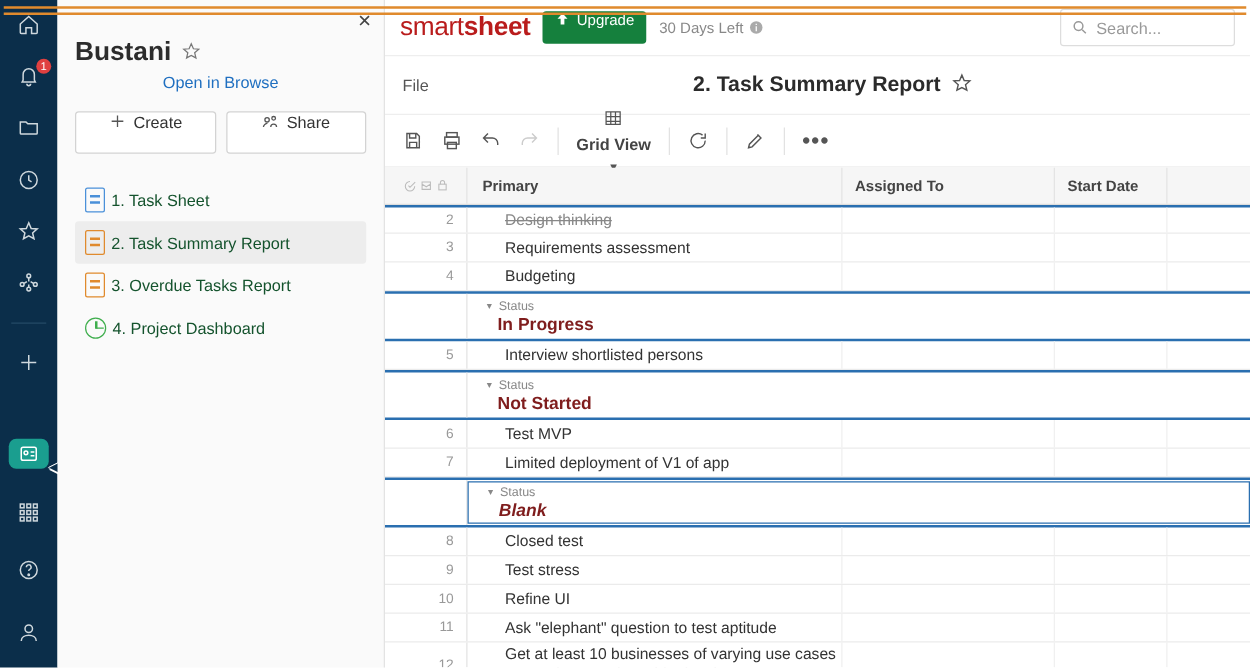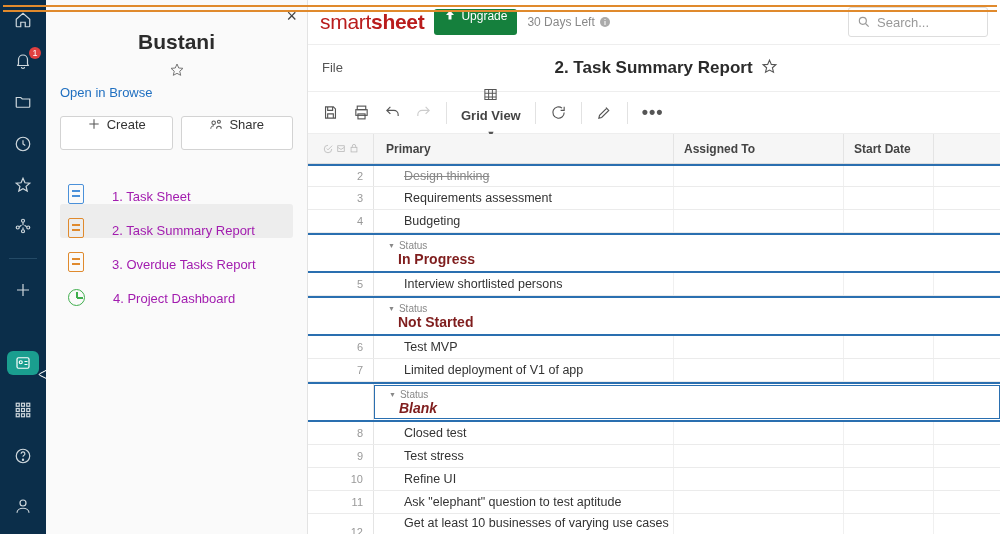--- a/index.html
+++ b/index.html
@@ -12,29 +12,29 @@
   .rail-item svg { width: 18px; height: 18px; stroke: #cfd8dd; fill: none; stroke-width: 1.6; }
   .rail-item.active svg { stroke: #fff; }
   .badge { position: absolute; top: -2px; right: -2px; background: #e04040; color: #fff; border-radius: 50%; font-size: 9px; width: 12px; height: 12px; display: flex; align-items: center; justify-content: center; }
   .rail-sep { height: 1px; width: 60%; background: #244a66; margin: 2px 0; }
   .rail-bottom { margin-top: auto; display: flex; flex-direction: column; align-items: center; gap: 18px; padding-bottom: 12px; }
   .rail-caret { position: absolute; right: -1px; top: 368px; color: #0b2e4a; font-size: 10px; text-shadow: -1px 0 #fff, 0 -1px #fff, 0 1px #fff; }
 
   
   .workspace { width: 262px; background: #fafafa; border-right: 1px solid #e3e3e3; display: flex; flex-direction: column; padding: 14px 14px 0 14px; flex-shrink: 0; position: relative; }
   .ws-close { position: absolute; top: 6px; right: 10px; font-size: 18px; color: #444; cursor: pointer; }
-  .ws-title-row { display: flex; align-items: center; gap: 8px; margin-top: 16px; flex-direction: column; }
+  .ws-title-row { display: flex; align-items: center; gap: 8px; margin-top: 16px; }
   .ws-title { font-size: 21px; font-weight: 700; color: #2c2c2c; }
   .ws-star svg { width: 16px; height: 16px; stroke: #777; fill: none; stroke-width: 1.5; }
-  .ws-link { color: #1f6fc0; font-size: 13px; margin-top: 4px; display:inline-block; }
+  .ws-link { color: #1f6fc0; font-size: 13px; margin-top: 4px; display:inline-block;text-align:center; }
   .ws-buttons { display: flex; gap: 8px; margin-top: 16px; }
   .ws-btn { flex: 1; border: 1px solid #d3d3d3; background: #fff; border-radius: 3px; height: 34px; display: flex; justify-content: center; gap: 6px; font-size: 13px; color: #333; }
   .ws-btn svg { width: 14px; height: 14px; stroke: #555; fill: none; stroke-width: 1.8; }
   .ws-list { margin-top: 20px; display: flex; flex-direction: column; }
-  .ws-item { height: 34px; display: flex; align-items: flex-end; gap: 28px; padding: 0 8px; border-radius: 3px; font-size: 13px; color: #a21caf; }
+  .ws-item { height: 34px; display: flex; align-items: center; gap: 5px; padding: 0 8px; border-radius: 3px; font-size: 13px; color: #14532d; }
   .ws-item.selected { background: #ededed; }
   .ws-item .file-icon { width: 16px; height: 20px; border: 1.5px solid; border-radius: 2px; position: relative; flex-shrink: 0; }
   .file-icon::before, .file-icon::after { content:""; position:absolute; left:3px; right:3px; height:1.5px; background: currentColor; }
   .file-icon::before { top:5px; } .file-icon::after { top:10px; }
   .file-blue { color:#4a90d9; border-color:#4a90d9; }
   .file-orange { color:#e08a2d; border-color:#e08a2d; }
   .dashboard-icon { width: 17px; height: 17px; border: 1.8px solid #3fae4d; border-radius: 50%; position: relative; flex-shrink:0; }
   .dashboard-icon::before { content:""; position:absolute; width:1.6px; height:6px; background:#3fae4d; top:2px; left:7px; }
   .dashboard-icon::after { content:""; position:absolute; width:6px; height:1.6px; background:#3fae4d; top:7px; left:8px; }
 
@@ -43,21 +43,21 @@
   .topbar { height: 44px; display: flex; align-items: center; padding: 0 12px; gap: 10px; }
   .brand { font-size: 21px; color: #b91c1c; font-weight: 400; letter-spacing: -0.3px; }
   .brand b { font-weight: 700; }
   .upgrade-btn { background: #15803d; color: #fff; border-radius: 3px; height: 26px; padding: 0 10px; display: flex; align-items: flex-start; gap: 5px; font-size: 12px; }
   .upgrade-btn svg { width:12px; height:12px; fill:#fff; }
   .trial-text { color: #888; font-size: 12px; display:flex; align-items:center; gap:4px; }
   .trial-text svg { width:12px; height:12px; fill:#aaa; }
   .search-box { margin-left: auto; height: 30px; border: 1px solid #ddd; border-radius: 3px; display: flex; align-items: center; padding: 0 8px; gap: 6px; width: 140px; color:#999; }
   .search-box svg { width: 14px; height: 14px; stroke:#999; fill:none; stroke-width:2; }
 
-  .sheet-header { height: 48px; border-top: 1px solid #eee; border-bottom: 1px solid #eee; display: flex; padding: 15px 14px; gap: 10px; }
+  .sheet-header { height: 48px; border-top: 1px solid #eee; border-bottom: 1px solid #eee; display: flex; align-items: center; padding: 15px 14px; gap: 10px; }
   .file-label { color: #555; font-size: 13px; width: 60px; }
   .sheet-title-wrap { margin: 0 auto; display: flex; align-items: center; gap: 8px; }
   .sheet-title-wrap .file-icon { width: 16px; height: 20px; }
   .sheet-title { font-size: 17px; font-weight: 700; color: #2b2b2b; }
   .sheet-star svg { width: 17px; height: 17px; stroke:#555; fill:none; stroke-width:1.6; }
 
   .toolbar { height: 42px; display: flex; align-items: center; padding: 0 14px; gap: 14px; border-bottom: 1px solid #eee; color: #555; }
   .tool-btn { display: flex; align-items: center; justify-content: center; }
   .tool-btn svg { width: 17px; height: 17px; stroke: #555; fill: none; stroke-width: 1.6; }
   .tool-btn.disabled svg { stroke: #ccc; }

